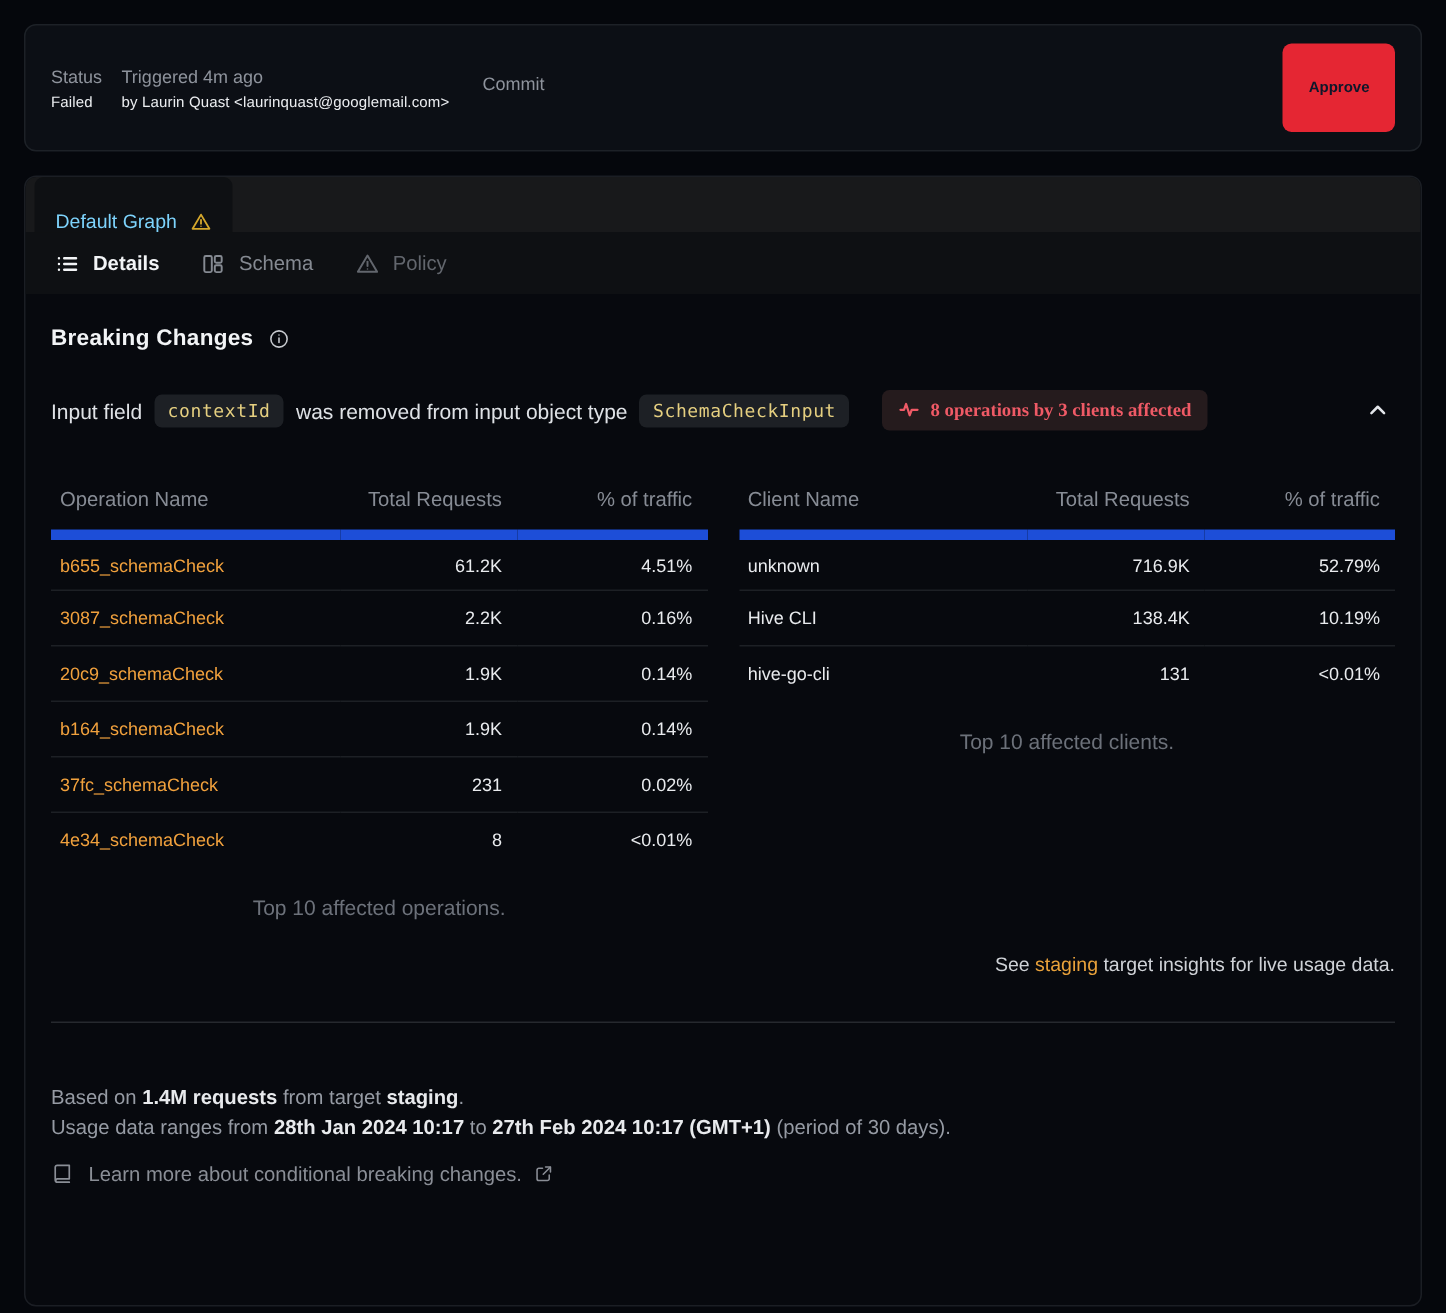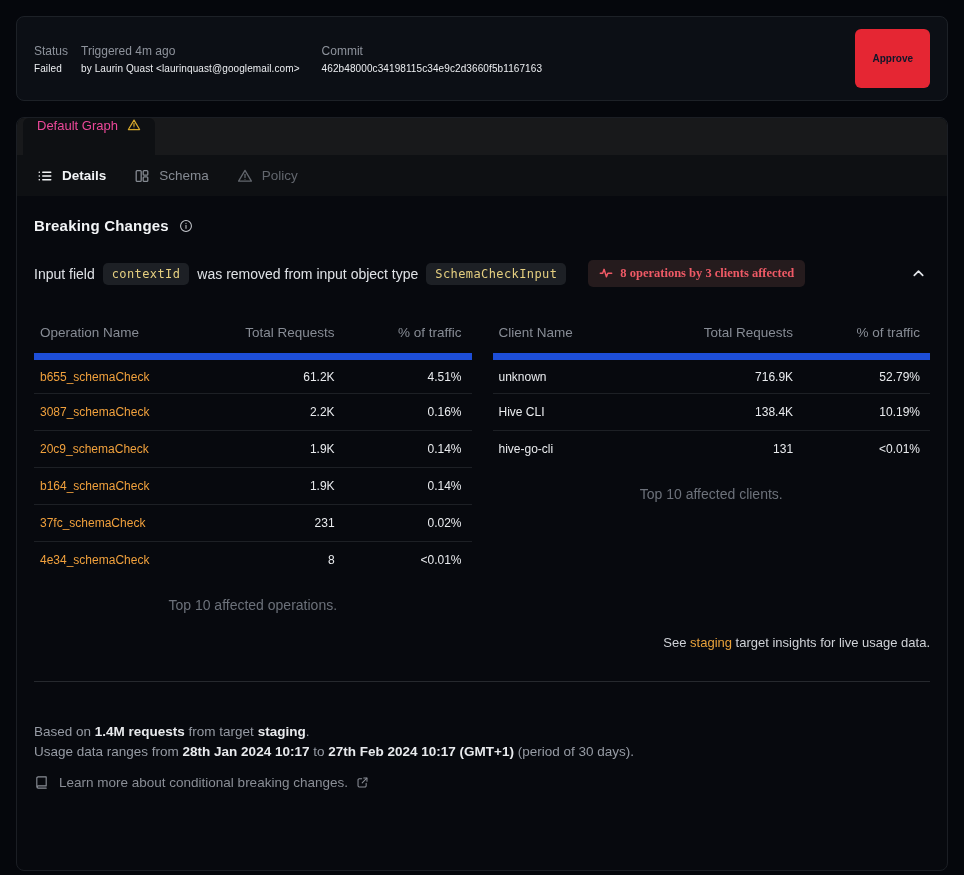--- a/index.html
+++ b/index.html
@@ -44,22 +44,22 @@
     border: 1px solid #1b1e24;
     border-radius: 8px;
     overflow: hidden;
     flex: 1;
   }
   .tabstrip { background: #18191b; display: flex; align-items: stretch; height: 37px; padding-left: 6px; }
   .graph-tab {
     background: #0e1013;
     border-radius: 6px 6px 0 0;
     padding: 0 14px;
-    display: flex; align-items: flex-start; gap: 9px;
-    color: #ec4899; font-size: 13px; cursor: pointer;
+    display: flex; align-items: flex-end; gap: 9px;
+    color: #7dd3fc; font-size: 13px; cursor: pointer;
   }
   .warn-amber { color: #d4a72c; display: inline-flex; }
 
   .navrow { background: #0e1013; display: flex; align-items: center; height: 41px; padding: 0 6px; }
   .nav-item { display: flex; align-items: center; gap: 9px; padding: 0 14px; font-size: 13.5px; cursor: pointer; justify-content: space-between; }
   .nav-item.active { color: #f2f4f6; font-weight: 700; }
   .nav-item.idle { color: #858a92; }
   .nav-item.dim { color: #62666d; }
   .nav-item .nicon { display: inline-flex; }
 
@@ -121,21 +121,20 @@
     <div class="hcol">
       <div class="hlabel">Status</div>
       <div class="hvalue">Failed</div>
     </div>
     <div class="hcol">
       <div class="hlabel">Triggered 4m ago</div>
       <div class="hvalue">by Laurin Quast &lt;laurinquast@googlemail.com&gt;</div>
     </div>
     <div class="hcol commit">
       <div class="hlabel">Commit</div>
-      <div class="hvalue">462b48000c34198115c34e9c2d3660f5b1167163</div>
     </div>
     <button class="approve">Approve</button>
   </section>
 
   <section class="main-card">
 
     <div class="tabstrip">
       <div class="graph-tab">
         <span>Default Graph</span>
         <span class="warn-amber">

